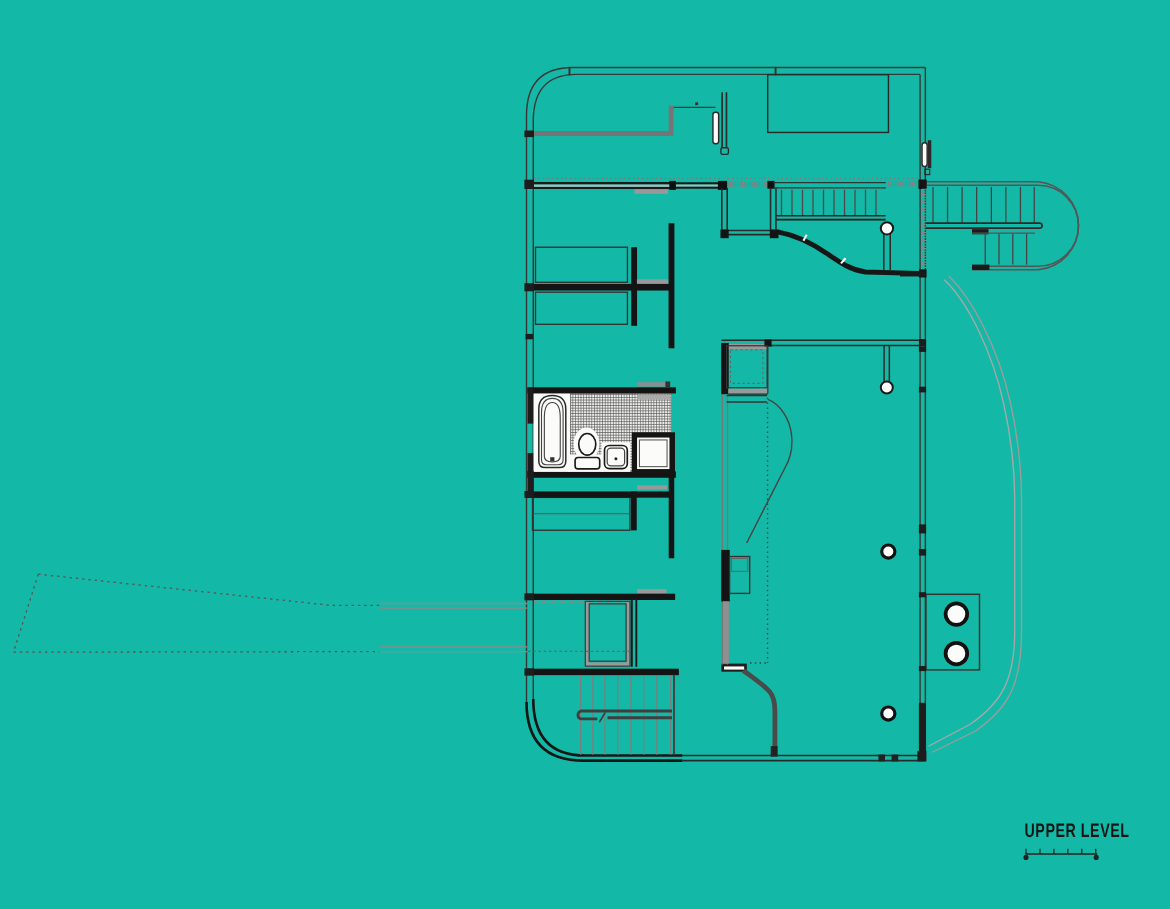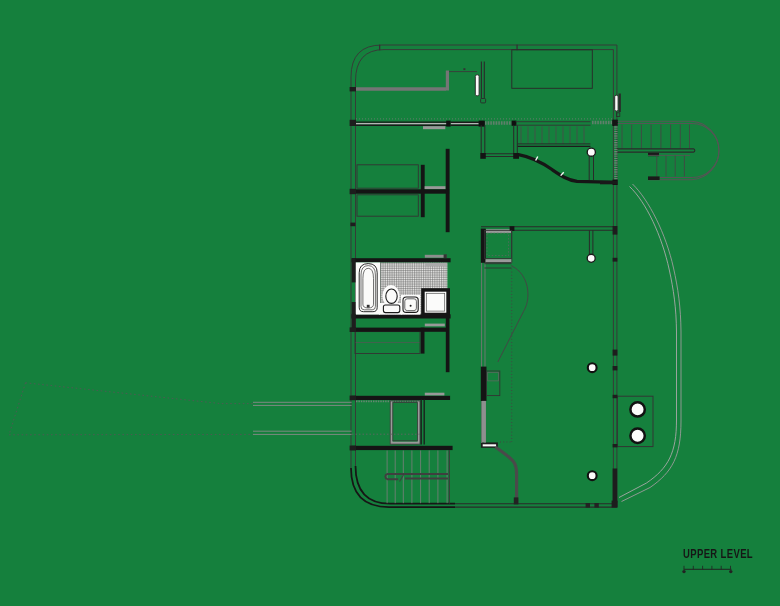--- a/index.html
+++ b/index.html
@@ -1,16 +1,16 @@
 <!DOCTYPE html>
 <html><head>
 <meta charset="utf-8">
 <style>
   html,body{margin:0;padding:0;background:#fbfbfa;}
-  #page{position:relative;width:780px;height:606px;background:#15803d;overflow:hidden;}
+  #page{position:relative;width:780px;height:606px;background:#14b8a6;overflow:hidden;}
   svg{display:block;}
   text{font-family:"Liberation Sans", sans-serif;}
 </style>
 </head>
 <body>
 <div id="page">
 <svg width="780" height="606" viewBox="0 0 780 606" fill="none" stroke-linecap="butt">
 
 <g stroke="#383838" stroke-width="0.95" fill="none">
 

